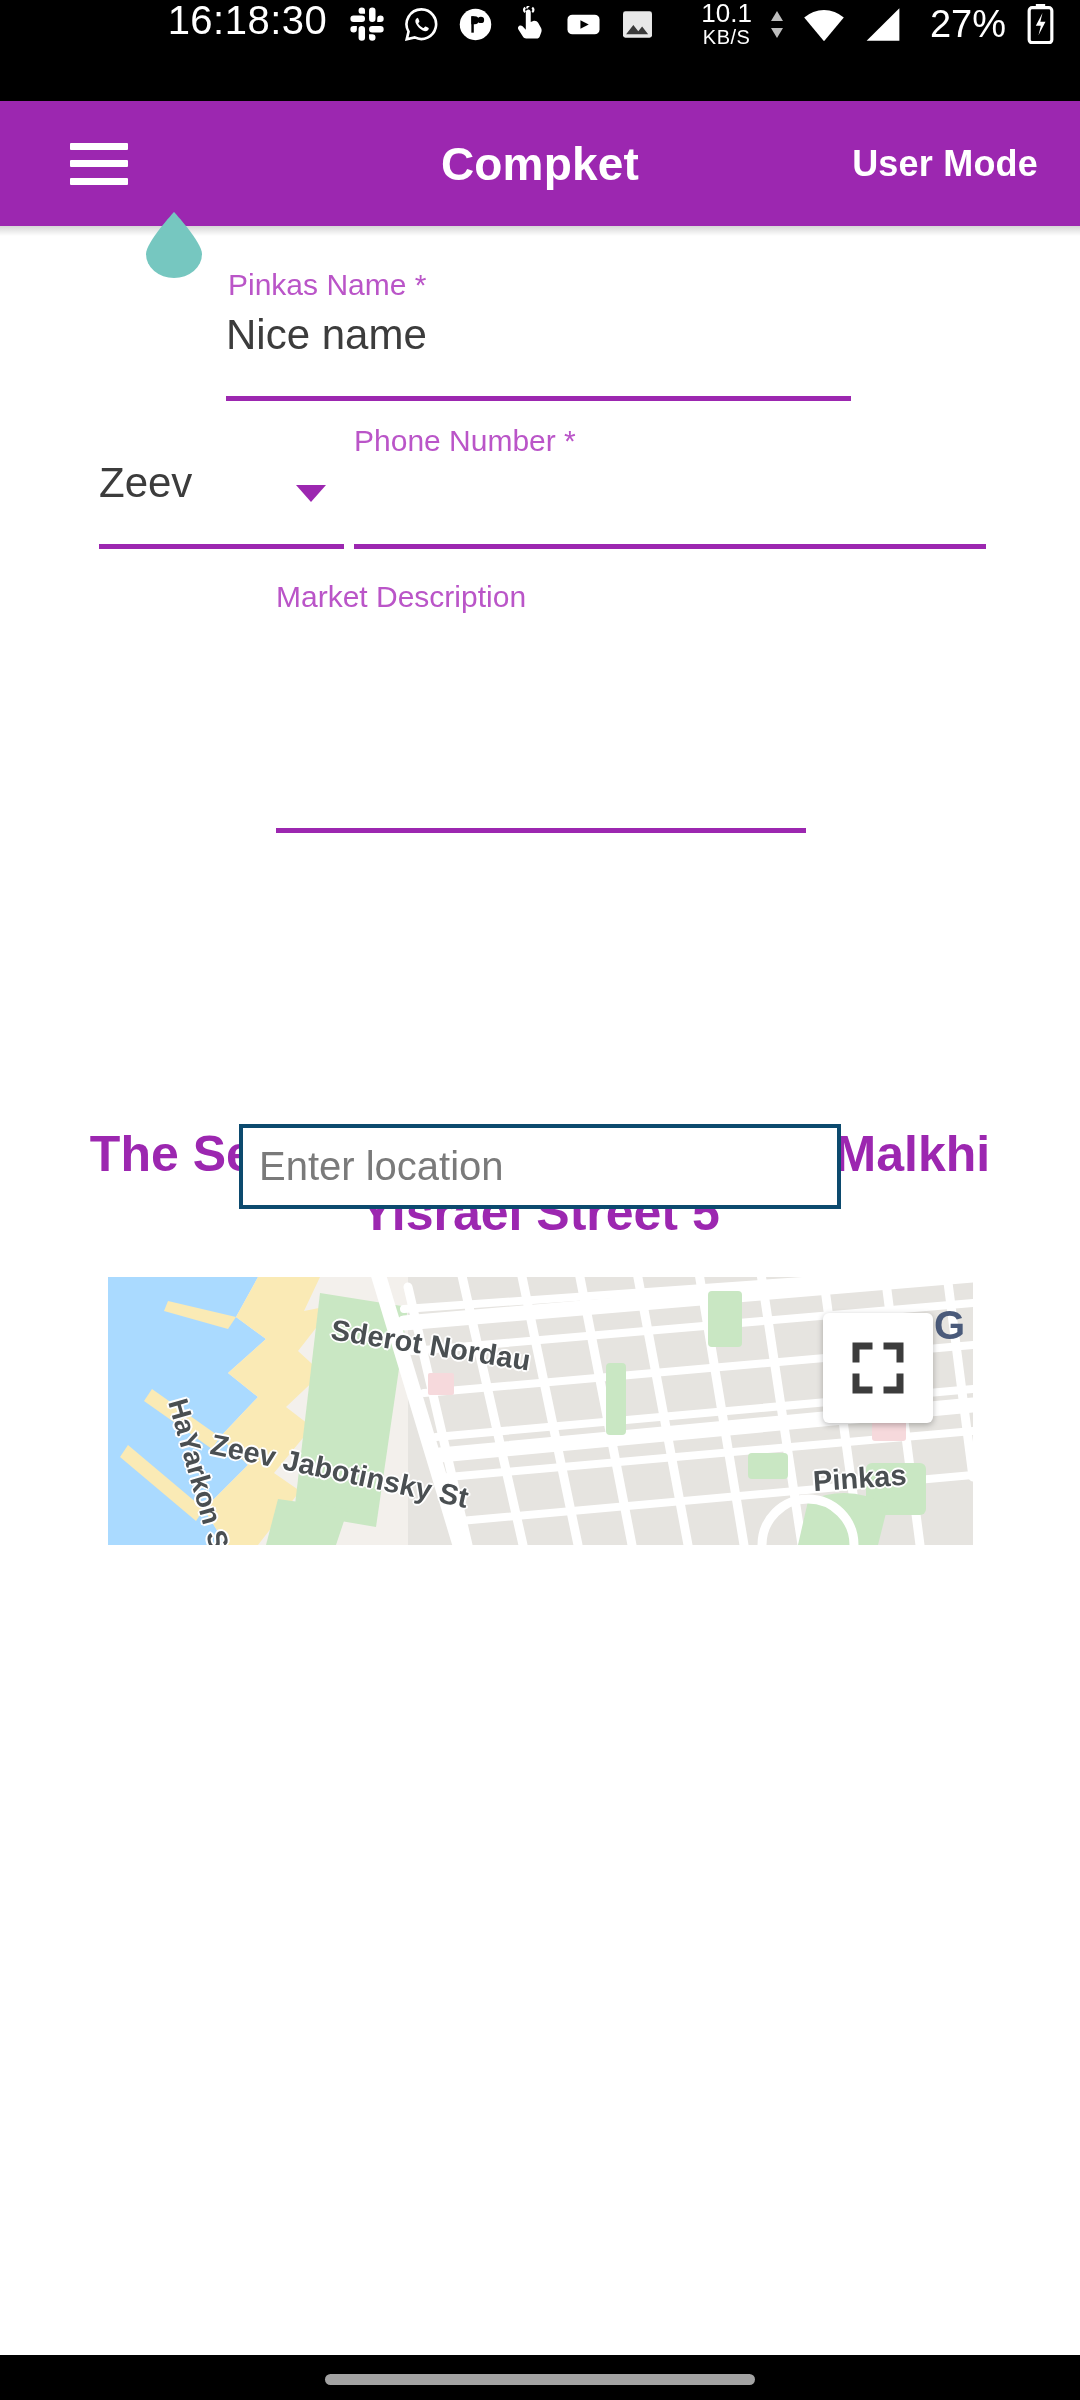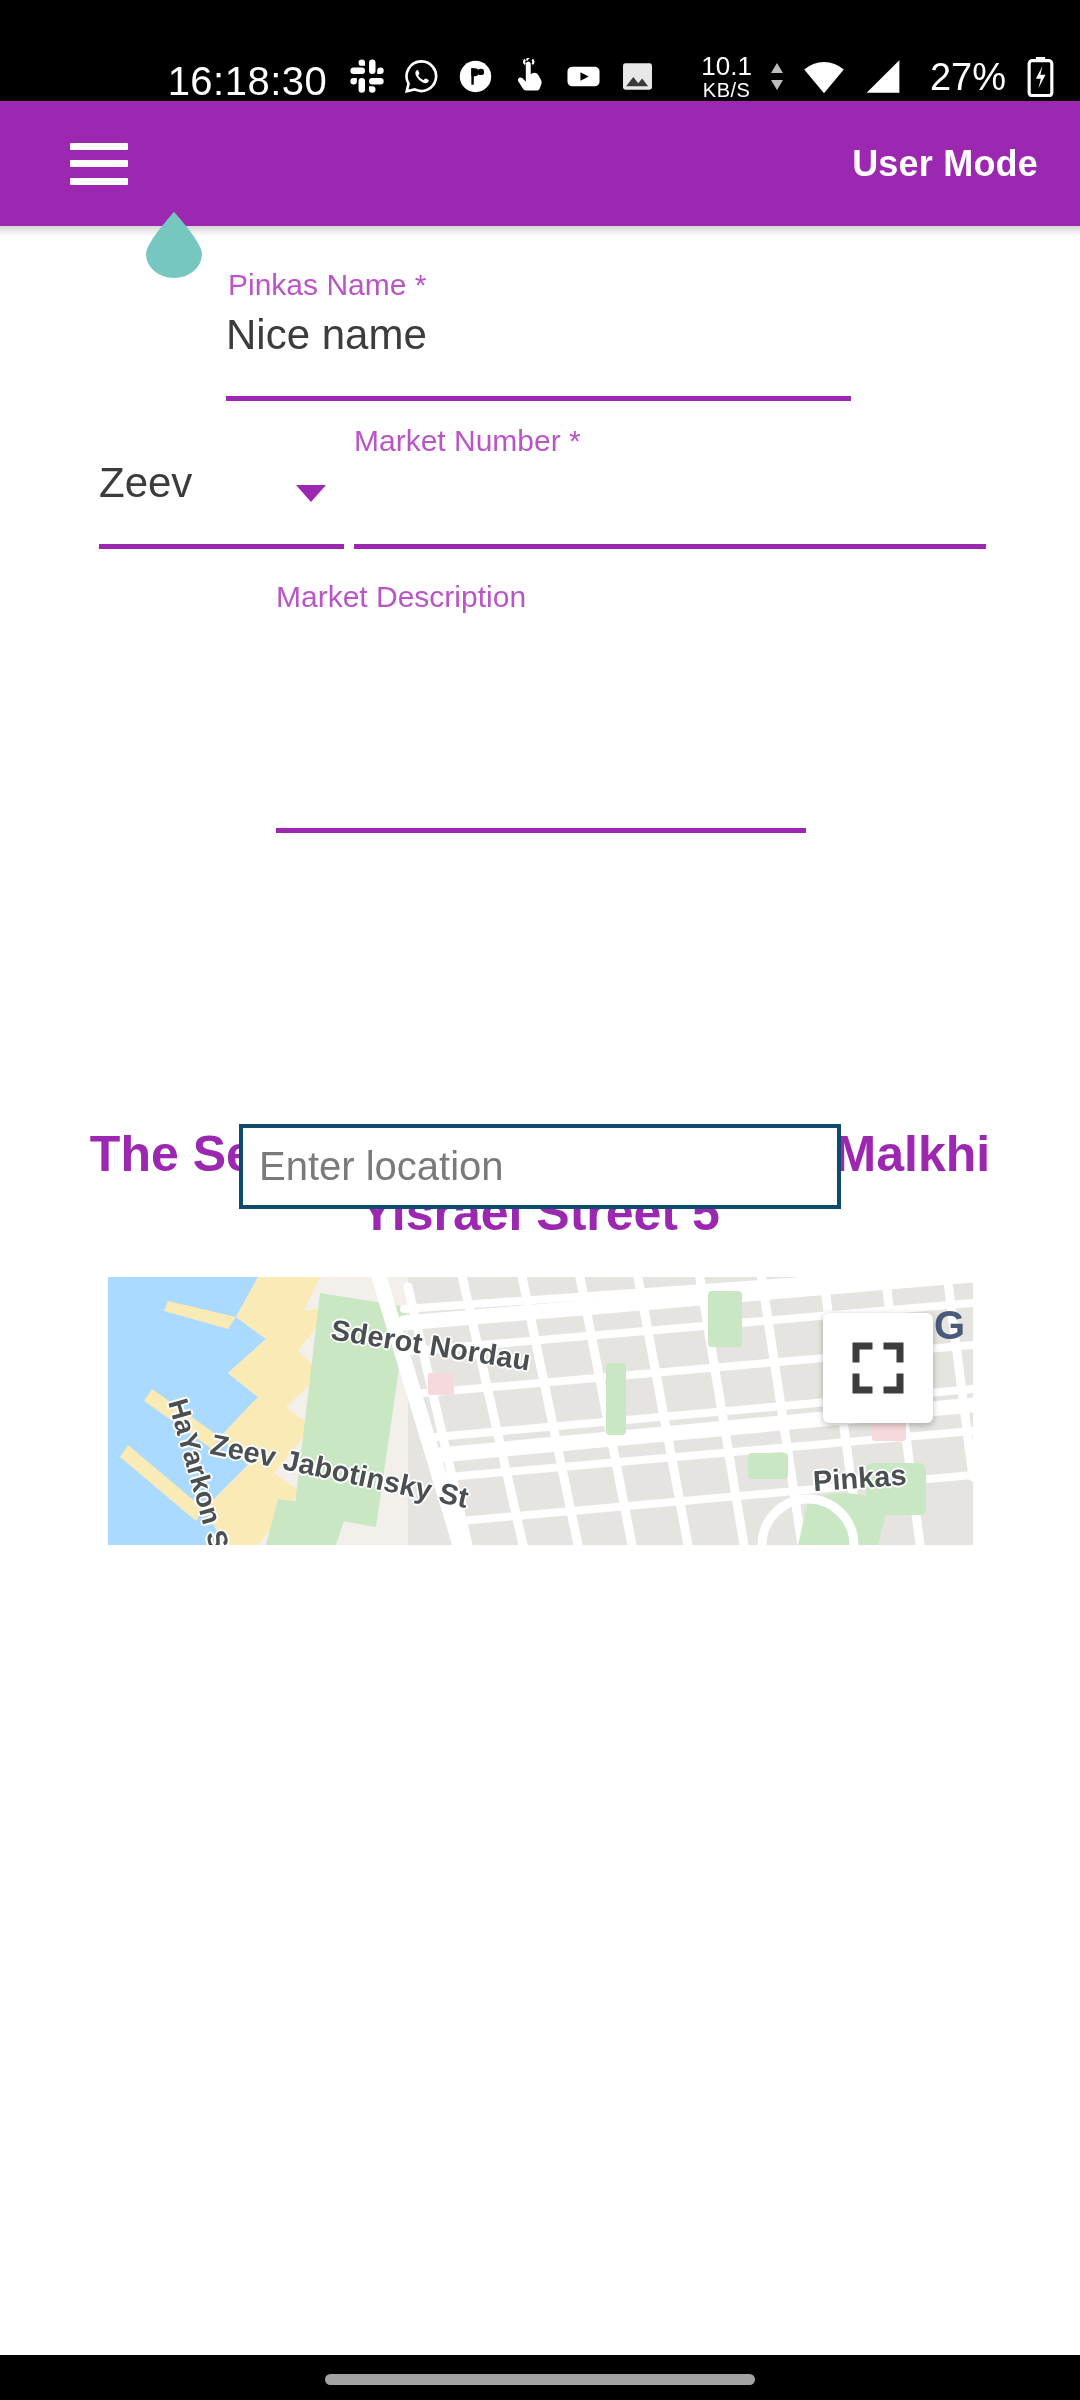--- a/index.html
+++ b/index.html
@@ -9,21 +9,21 @@
     background: #ffffff;
     font-family: "Liberation Sans", sans-serif;
     overflow: hidden;
   }
 
   
   .status-bar {
     position: absolute; top: 0; left: 0;
     width: 1080px; height: 101px;
     background: #000000;
-    display: flex; align-items: flex-end;
+    display: flex; align-items: flex-start;
     justify-content: flex-end;
     padding: 0 26px 0 0;
     gap: 0px;
   }
   .sb-time {
     color: #ffffff;
     font-size: 40px;
     font-weight: 500;
     letter-spacing: 0.5px;
     margin-right: 22px;
@@ -287,41 +287,42 @@
 
   </div>
 </div>
 
 <div class="app-bar">
   <div class="hamburger">
     <span></span>
     <span></span>
     <span></span>
   </div>
+  <div class="app-title">Compket</div>
   <div class="user-mode">User Mode</div>
 </div>
 <div class="appbar-shadow"></div>
 
 <svg class="droplet" viewBox="0 0 56 66">
   <path d="M28 0 C28 0 56 30 56 42 A28 24 0 0 1 0 42 C0 30 28 0 28 0 Z" fill="#76C7C0"></path>
 </svg>
 
 <div class="form-area">
 
   <div class="field-label lbl-market-name">Pinkas Name *</div>
   <div class="field-value val-market-name">Nice name</div>
   <div class="underline ul-market-name"></div>
 
   <div class="lbl-code-value">Zeev</div>
   <svg class="code-arrow" width="34" height="22" viewBox="0 0 34 22">
     <path d="M2 3h30L17 20z" fill="#9C27B0"></path>
   </svg>
   <div class="underline ul-code"></div>
 
-  <div class="field-label lbl-phone">Market Number *</div>
+  <div class="field-label lbl-phone">Phone Number *</div>
   <div class="field-value" style="left:354px; top:240px;"></div>
   <div class="underline ul-phone"></div>
 
   <div class="field-label lbl-descr">Market Description</div>
   <div class="field-value" style="left:276px; top:400px; width:530px; height:190px;"></div>
   <div class="underline ul-descr"></div>
 
 </div>
 
 <div class="sel-location">The Selected location is: Israel Malkhi Yisrael Street 5</div>

